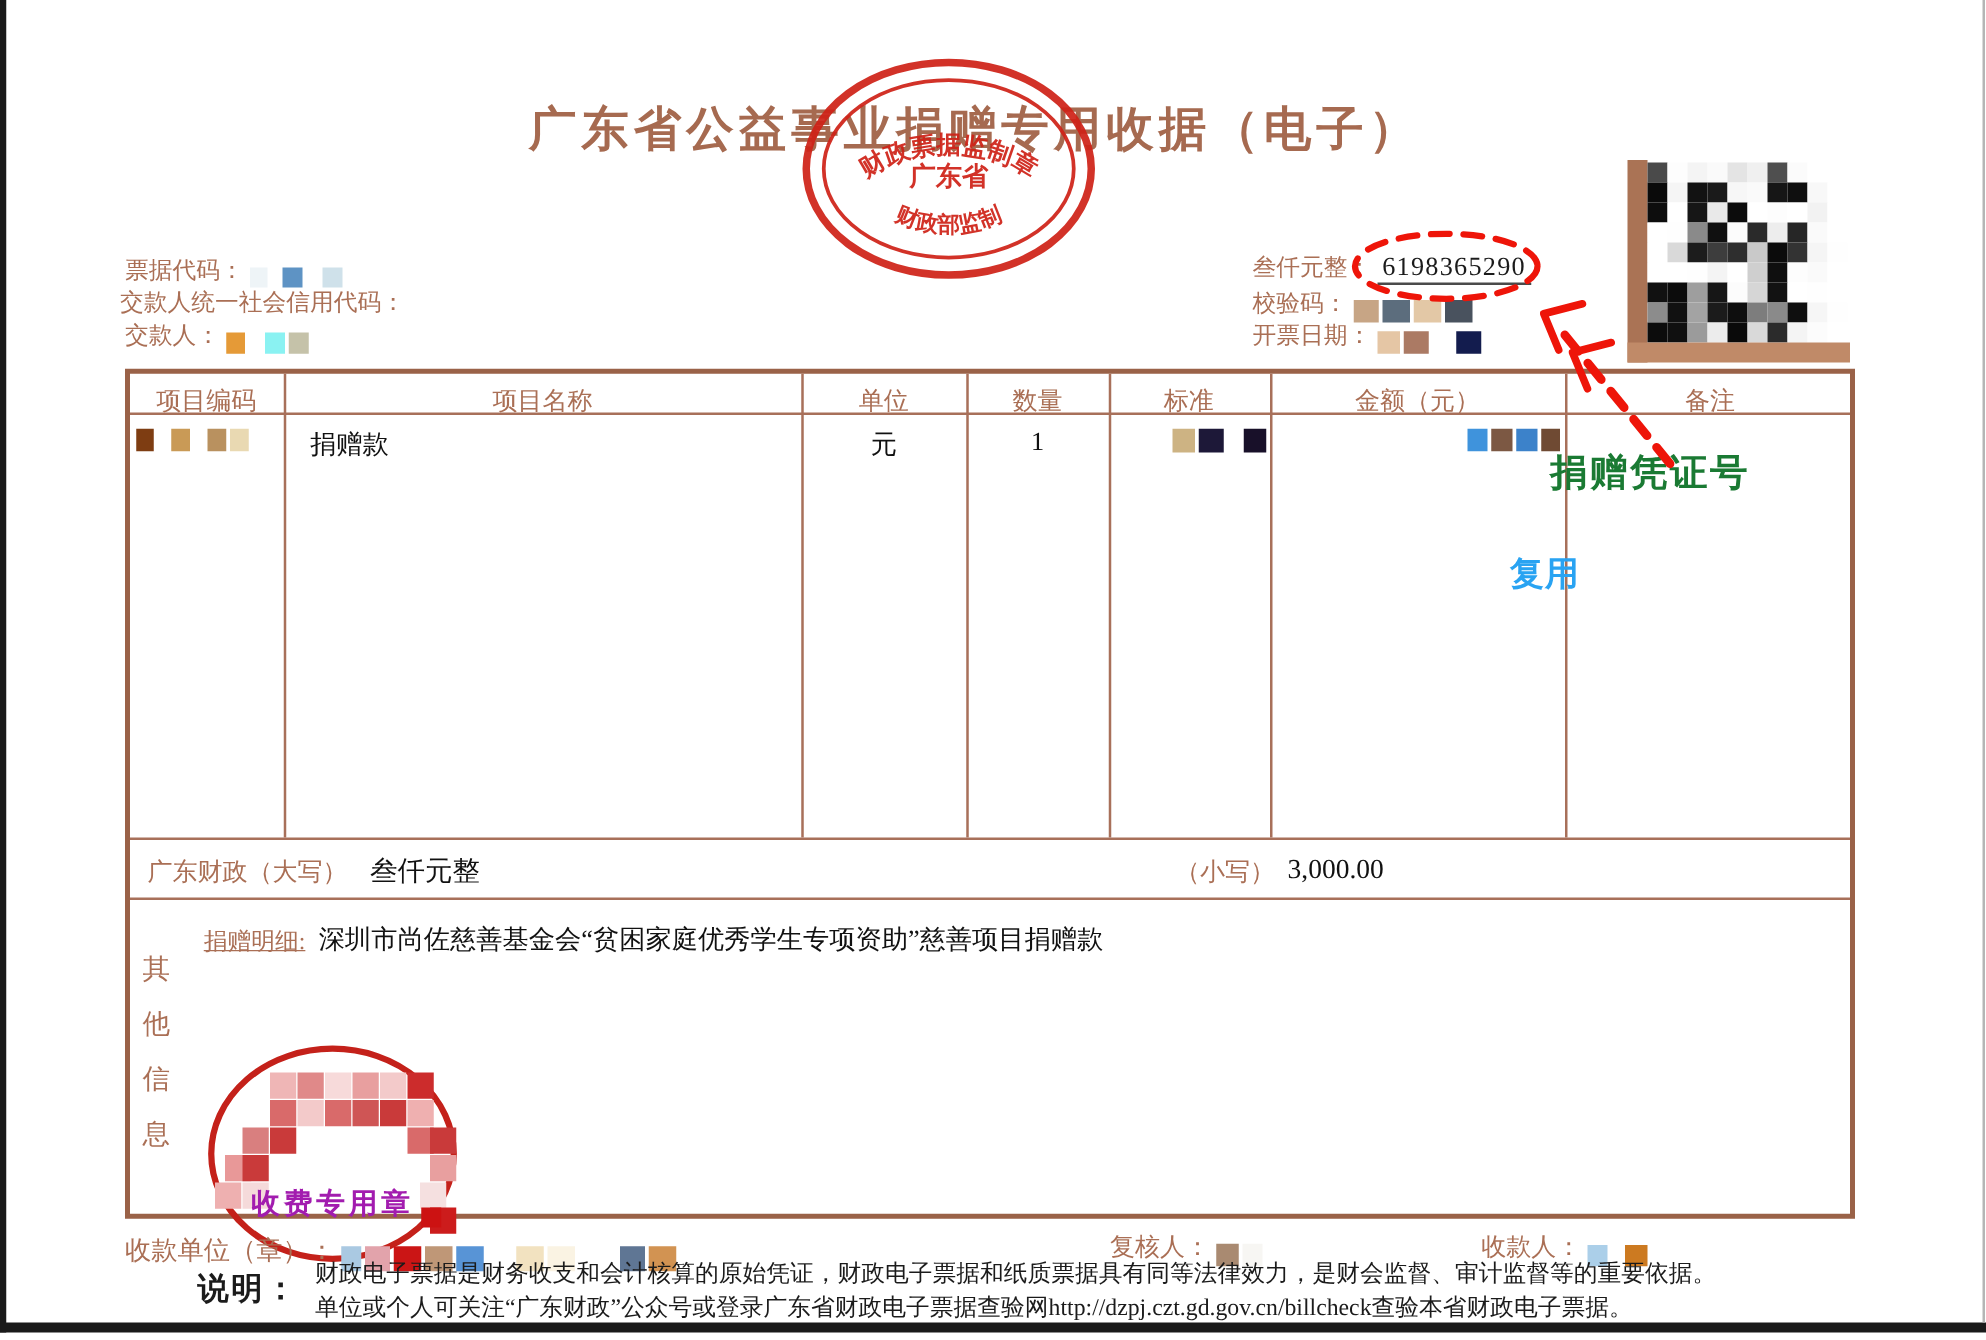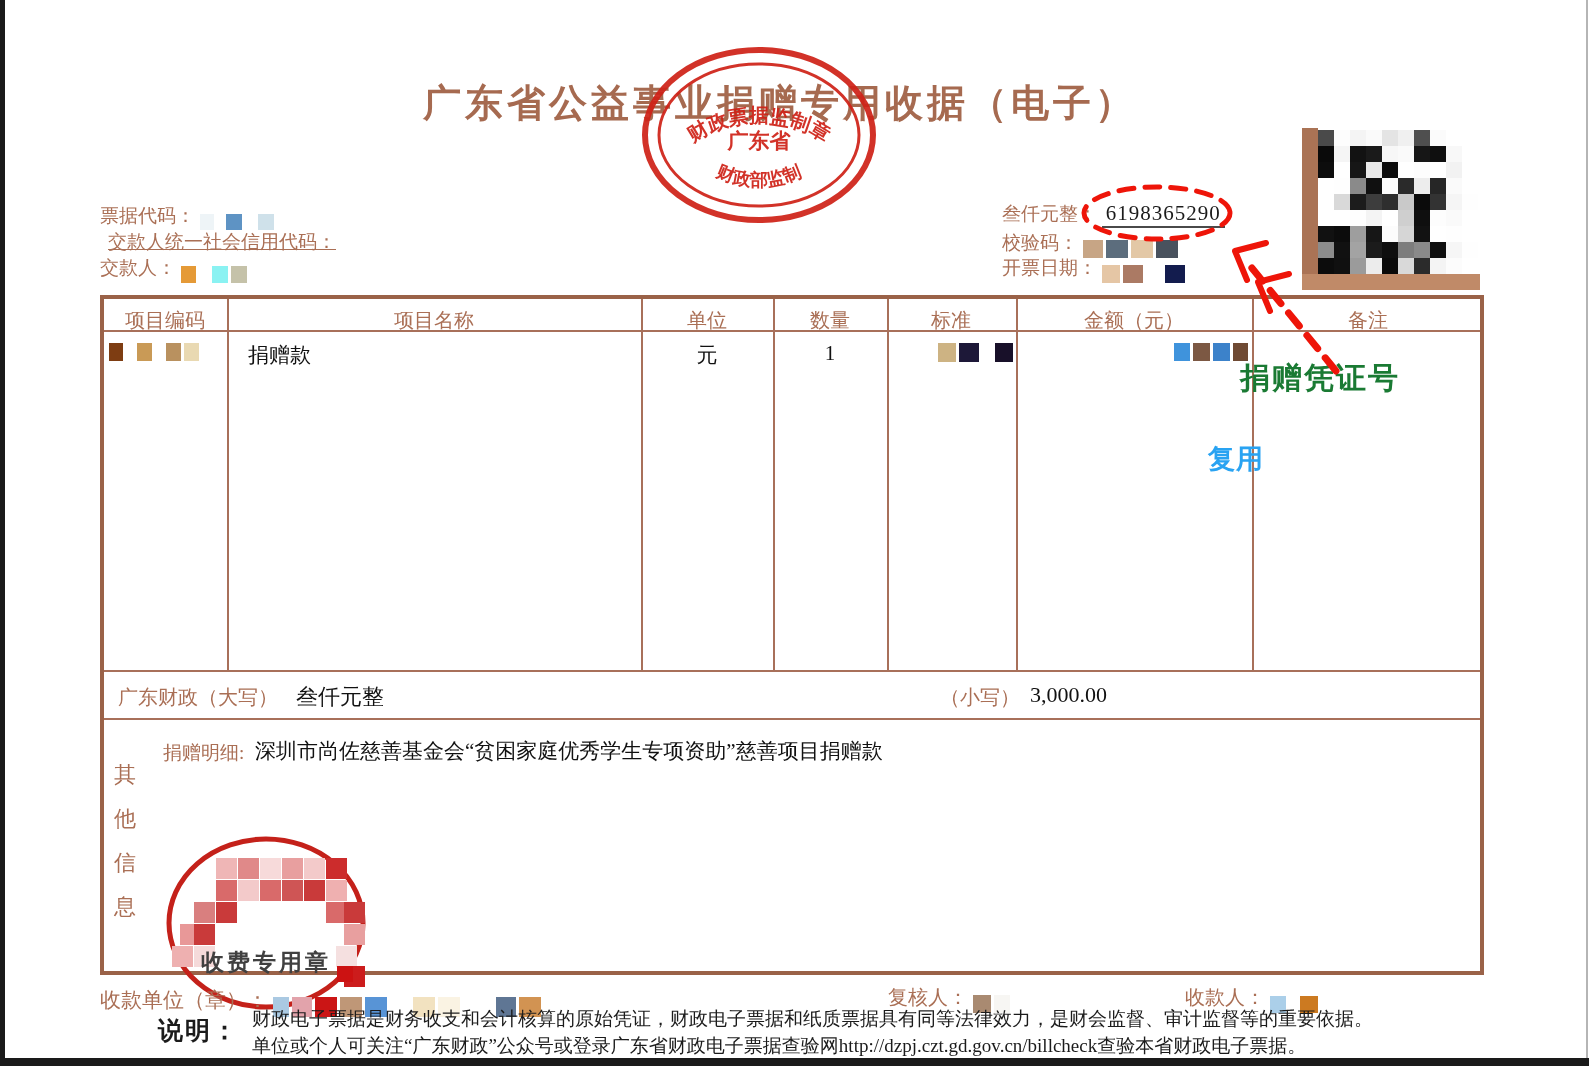--- a/index.html
+++ b/index.html
@@ -13,21 +13,21 @@
   .vline{position:absolute;width:2px;background:#a8705a;top:0;height:371px;}
   .hline{position:absolute;left:0;width:100%;height:2px;background:#a8705a;}
   .th{position:absolute;top:8px;font-size:20px;color:#aa6f55;transform:translateX(-50%);white-space:nowrap;}
   .cellt{position:absolute;font-size:21px;color:#111;white-space:nowrap;}
   .pxrow{white-space:nowrap;font-size:0;}
   .sideZ{position:absolute;font-size:22px;color:#aa6f55;}
   .greenNote{font-family:"Liberation Sans","DejaVu Sans",sans-serif;font-weight:bold;
              font-size:30px;color:#1a7a33;letter-spacing:2px;}
   .blueNote{font-family:"Liberation Sans","DejaVu Sans",sans-serif;font-weight:bold;
             font-size:27px;color:#29a3f2;letter-spacing:1px;white-space:nowrap;}
-  .stampTxt{font-size:23px;font-weight:bold;color:#404040;letter-spacing:3px;text-align:center;}
+  .stampTxt{font-size:23px;font-weight:bold;color:#a21caf;letter-spacing:3px;text-align:center;}
   .noteLbl{font-size:25px;font-weight:bold;color:#1b1b1b;letter-spacing:2px;}
   .noteLine{font-size:19px;color:#1b1b1b;white-space:nowrap;}
   .frameL{left:0;top:0;width:5px;height:1066px;background:#1a1a1a;}
   .frameB{left:0;top:1058px;width:1589px;height:8px;background:#1a1a1a;}
   .frameR{left:1586px;top:0;width:2px;height:1058px;background:#b5b5b5;}
 </style>
 </head>
 <body>
 
 <div class="page">
@@ -49,21 +49,21 @@
     <path id="arcBot" d="M 42,96 A 86,76 0 0 0 200,96" fill="none"></path>
     <text fill="#cf2318" font-size="18" font-weight="bold">
       <textPath href="#arcBot" startOffset="50%" text-anchor="middle">财政部监制</textPath>
     </text>
   </svg>
 
   <div class="abs fld" style="left:100px;top:203px;">
     <span>票据代码：</span>
     <span class="pxrow"><span style="display: inline-block; vertical-align: middle; margin-right: 3px; width: 14px; height: 16px; background: rgb(238, 244, 247);"></span><span style="display: inline-block; vertical-align: middle; margin-right: 3px; width: 6px; height: 16px; background: transparent;"></span><span style="display: inline-block; vertical-align: middle; margin-right: 3px; width: 16px; height: 16px; background: rgb(94, 147, 196);"></span><span style="display: inline-block; vertical-align: middle; margin-right: 3px; width: 10px; height: 16px; background: transparent;"></span><span style="display: inline-block; vertical-align: middle; margin-right: 3px; width: 16px; height: 16px; background: rgb(207, 225, 234);"></span></span>
   </div>
-  <div class="abs fld" style="left:108px;top:229px;text-decoration:underline;">
+  <div class="abs fld" style="left:96px;top:229px;">
     <span>交款人统一社会信用代码：</span>
   </div>
   <div class="abs fld" style="left:100px;top:255px;">
     <span>交款人：</span>
     <span class="pxrow"><span style="display: inline-block; vertical-align: middle; margin-right: 3px; width: 15px; height: 17px; background: rgb(229, 154, 55);"></span><span style="display: inline-block; vertical-align: middle; margin-right: 3px; width: 10px; height: 17px; background: transparent;"></span><span style="display: inline-block; vertical-align: middle; margin-right: 3px; width: 16px; height: 17px; background: rgb(138, 242, 242);"></span><span style="display: inline-block; vertical-align: middle; margin-right: 3px; width: 16px; height: 17px; background: rgb(197, 194, 169);"></span></span>
   </div>
 
   <div class="abs fld" style="left:1002px;top:201px;">
     <span>叁仟元整：</span>
     <span class="val">6198365290</span>
@@ -222,21 +222,21 @@
 
     <div class="abs fld" style="left:14px;top:385px;font-size:20px;">广东财政（大写）</div>
     <div class="cellt" style="left:192px;top:383px;font-size:22px;">叁仟元整</div>
     <div class="abs fld" style="left:836px;top:385px;font-size:20px;">（小写）</div>
     <div class="cellt" style="left:926px;top:383px;font-size:22px;">3,000.00</div>
 
     <div class="sideZ" style="left:10px;top:461px;">其</div>
     <div class="sideZ" style="left:10px;top:505px;">他</div>
     <div class="sideZ" style="left:10px;top:549px;">信</div>
     <div class="sideZ" style="left:10px;top:593px;">息</div>
-    <div class="abs fld" style="left:59px;top:441px;font-size:19px;">捐赠明细:</div>
+    <div class="abs fld" style="left:59px;top:441px;font-size:19px;text-decoration:underline;">捐赠明细:</div>
     <div class="cellt" style="left:151px;top:438px;">深圳市尚佐慈善基金会“贫困家庭优秀学生专项资助”慈善项目捐赠款</div>
   </div>
 
   <svg class="abs" style="left:163px;top:833px;" width="206" height="180" viewBox="0 0 206 180">
     <ellipse cx="103" cy="90" rx="97" ry="84" fill="none" stroke="#c4211a" stroke-width="5"></ellipse>
   </svg>
   <div class="abs" style="left:168px;top:842px;width:200px;height:152px;">
       <div style="position: absolute; left: 4px; top: 104px; width: 21px; height: 21px; background: rgb(238, 176, 176);"></div>
       <div style="position: absolute; left: 12px; top: 82px; width: 21px; height: 21px; background: rgb(232, 152, 152);"></div>
       <div style="position: absolute; left: 26px; top: 60px; width: 21px; height: 21px; background: rgb(217, 127, 127);"></div>

